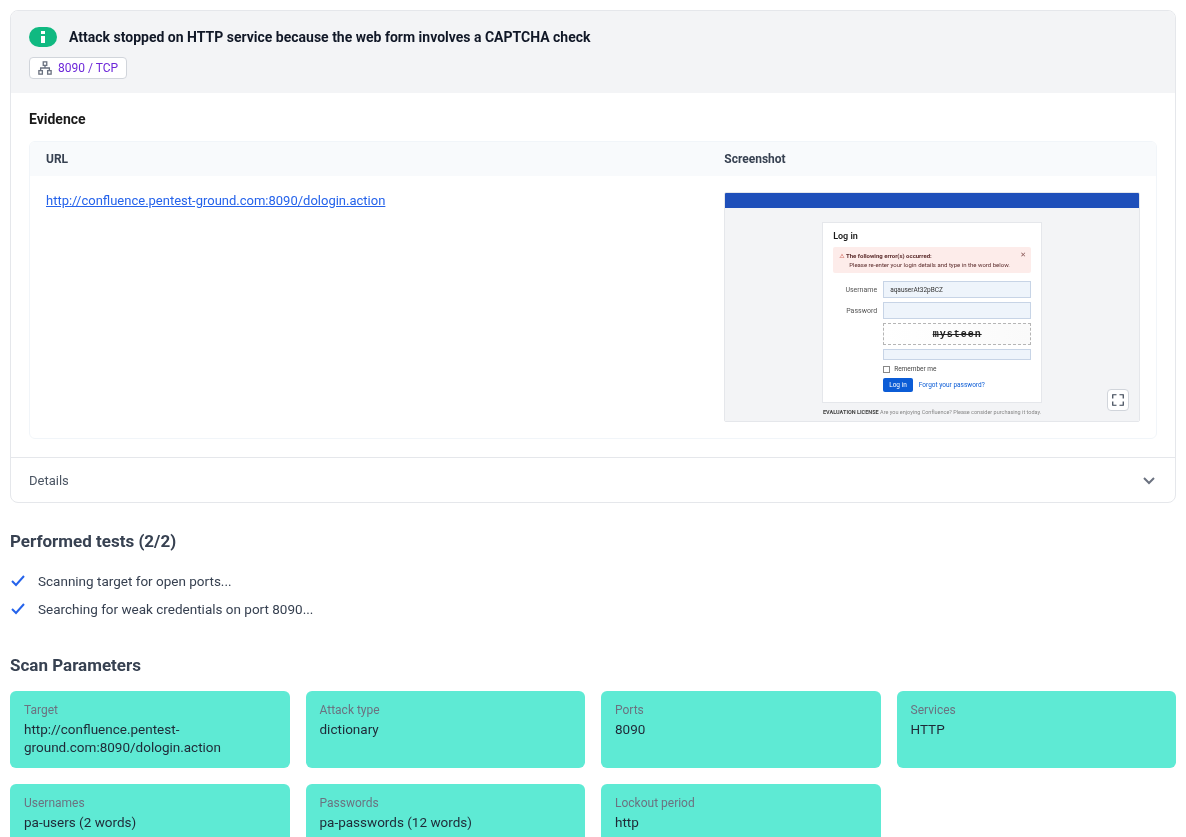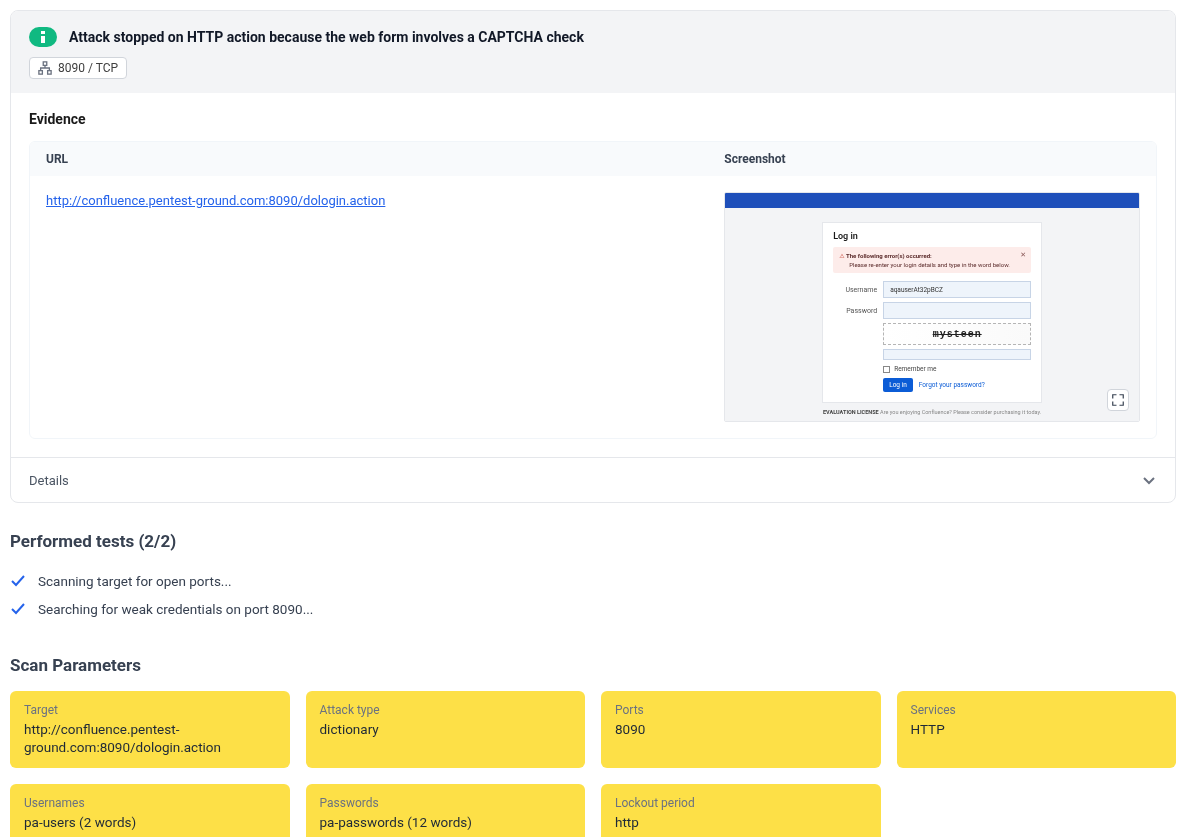--- a/index.html
+++ b/index.html
@@ -46,21 +46,21 @@
     color: #111827;
   }
   .port-chip {
     display: inline-flex;
     align-items: center;
     gap: 6px;
     border: 1px solid #d1d5db;
     border-radius: 4px;
     padding: 3px 8px;
     font-size: 12px;
-    color: #404040;
+    color: #6d28d9;
     background: #fff;
   }
   .port-chip svg { width: 14px; height: 14px; }
 
   .evidence-section {
     padding: 18px;
   }
   .evidence-title {
     font-weight: 700;
     font-size: 14px;
@@ -201,21 +201,21 @@
     color: #374151;
   }
   .test-row svg { width: 16px; height: 16px; stroke:#2563eb; flex-shrink:0; }
 
   .param-grid {
     display: grid;
     grid-template-columns: repeat(4, 1fr);
     gap: 16px;
   }
   .param-box {
-    background: #fde047;
+    background: #5eead4;
     border-radius: 6px;
     padding: 12px 14px;
     min-height: 60px;
   }
   .param-label {
     font-size: 12px;
     color: #6b7280;
     margin-bottom: 4px;
   }
   .param-value {
@@ -230,21 +230,21 @@
 
 <div class="card">
   <div class="card-header">
     <div class="header-row">
       <div class="severity-pill">
         <svg viewBox="0 0 4 12">
             <rect x="0" y="0" width="4" height="3" fill="#fff"></rect>
             <rect x="0" y="5" width="4" height="7" fill="#fff"></rect>
           </svg>
       </div>
-      <div class="header-title">Attack stopped on HTTP action because the web form involves a CAPTCHA check</div>
+      <div class="header-title">Attack stopped on HTTP service because the web form involves a CAPTCHA check</div>
     </div>
     <div class="port-chip">
       <svg viewBox="0 0 16 16" fill="none" stroke="#6b7280" stroke-width="1.5">
         <rect x="6" y="1" width="4" height="4"></rect>
         <rect x="1" y="11" width="4" height="4"></rect>
         <rect x="11" y="11" width="4" height="4"></rect>
         <path d="M8 5 V8 M3 11 V8 H13 V11"></path>
       </svg>
       <span>8090 / TCP</span>
     </div>

